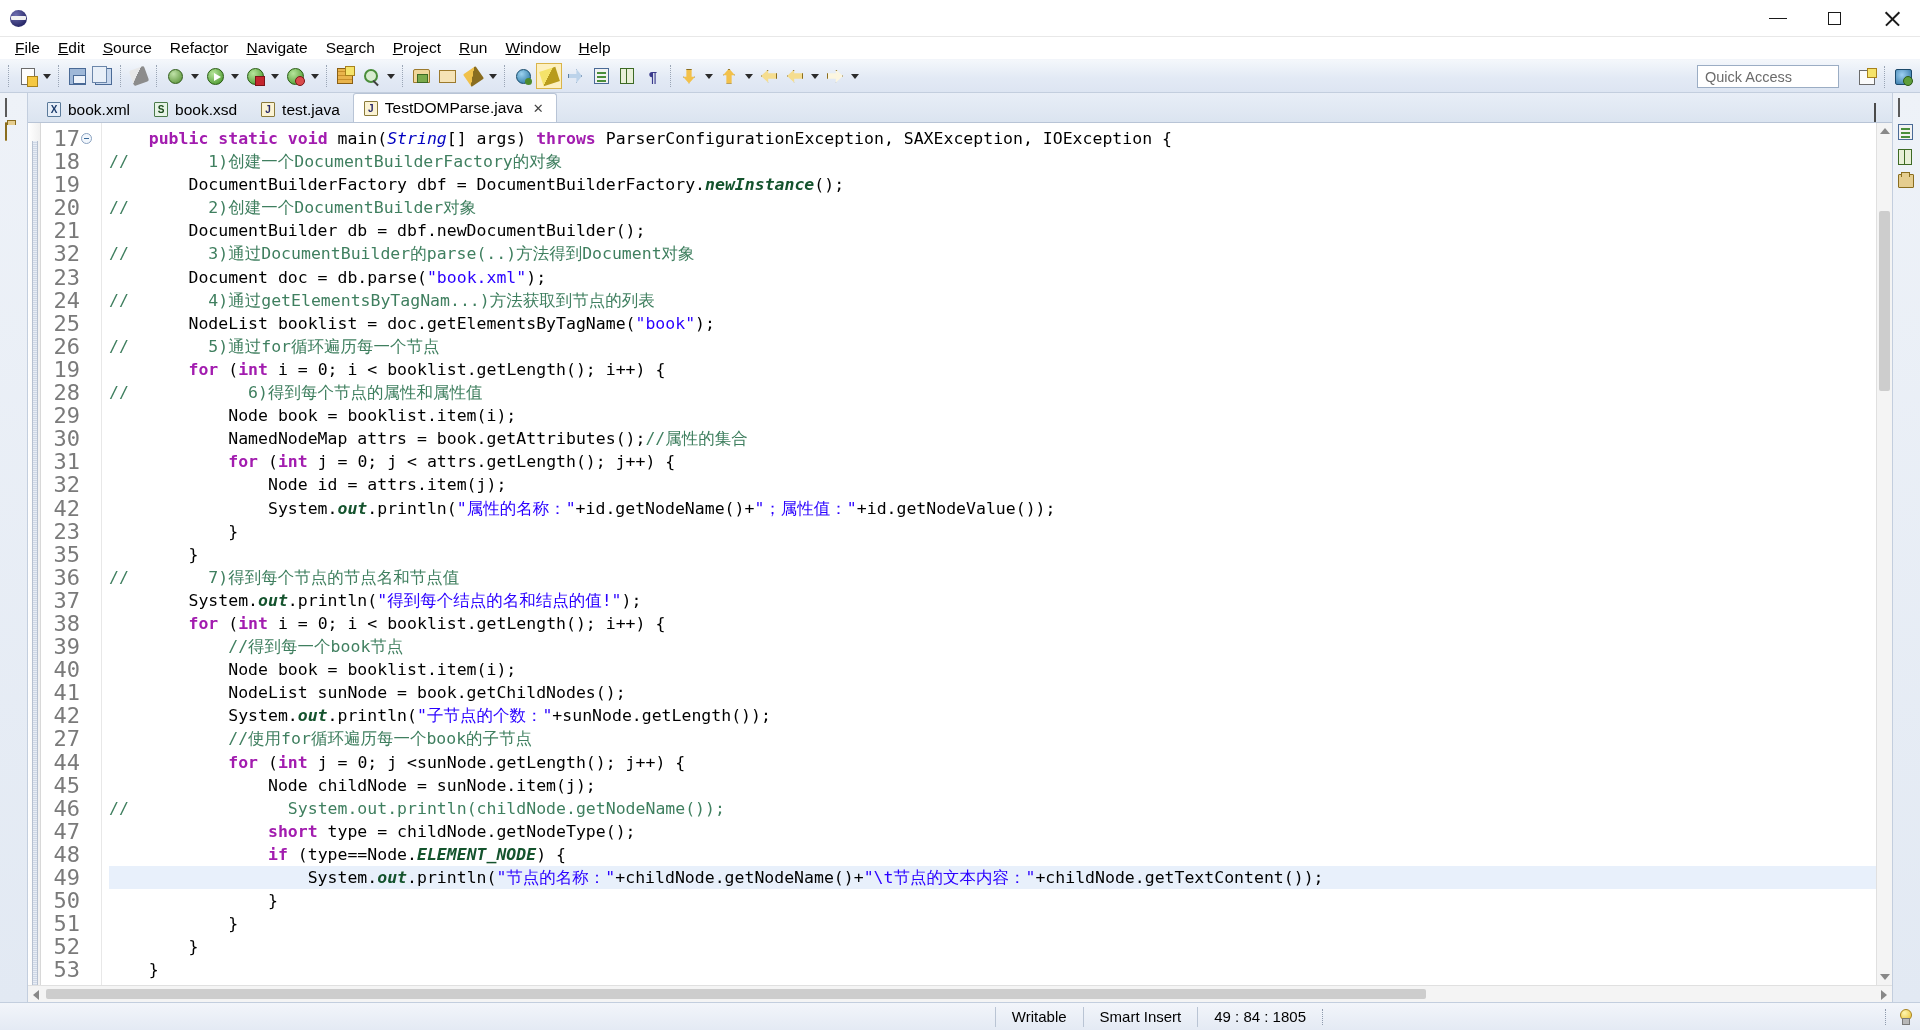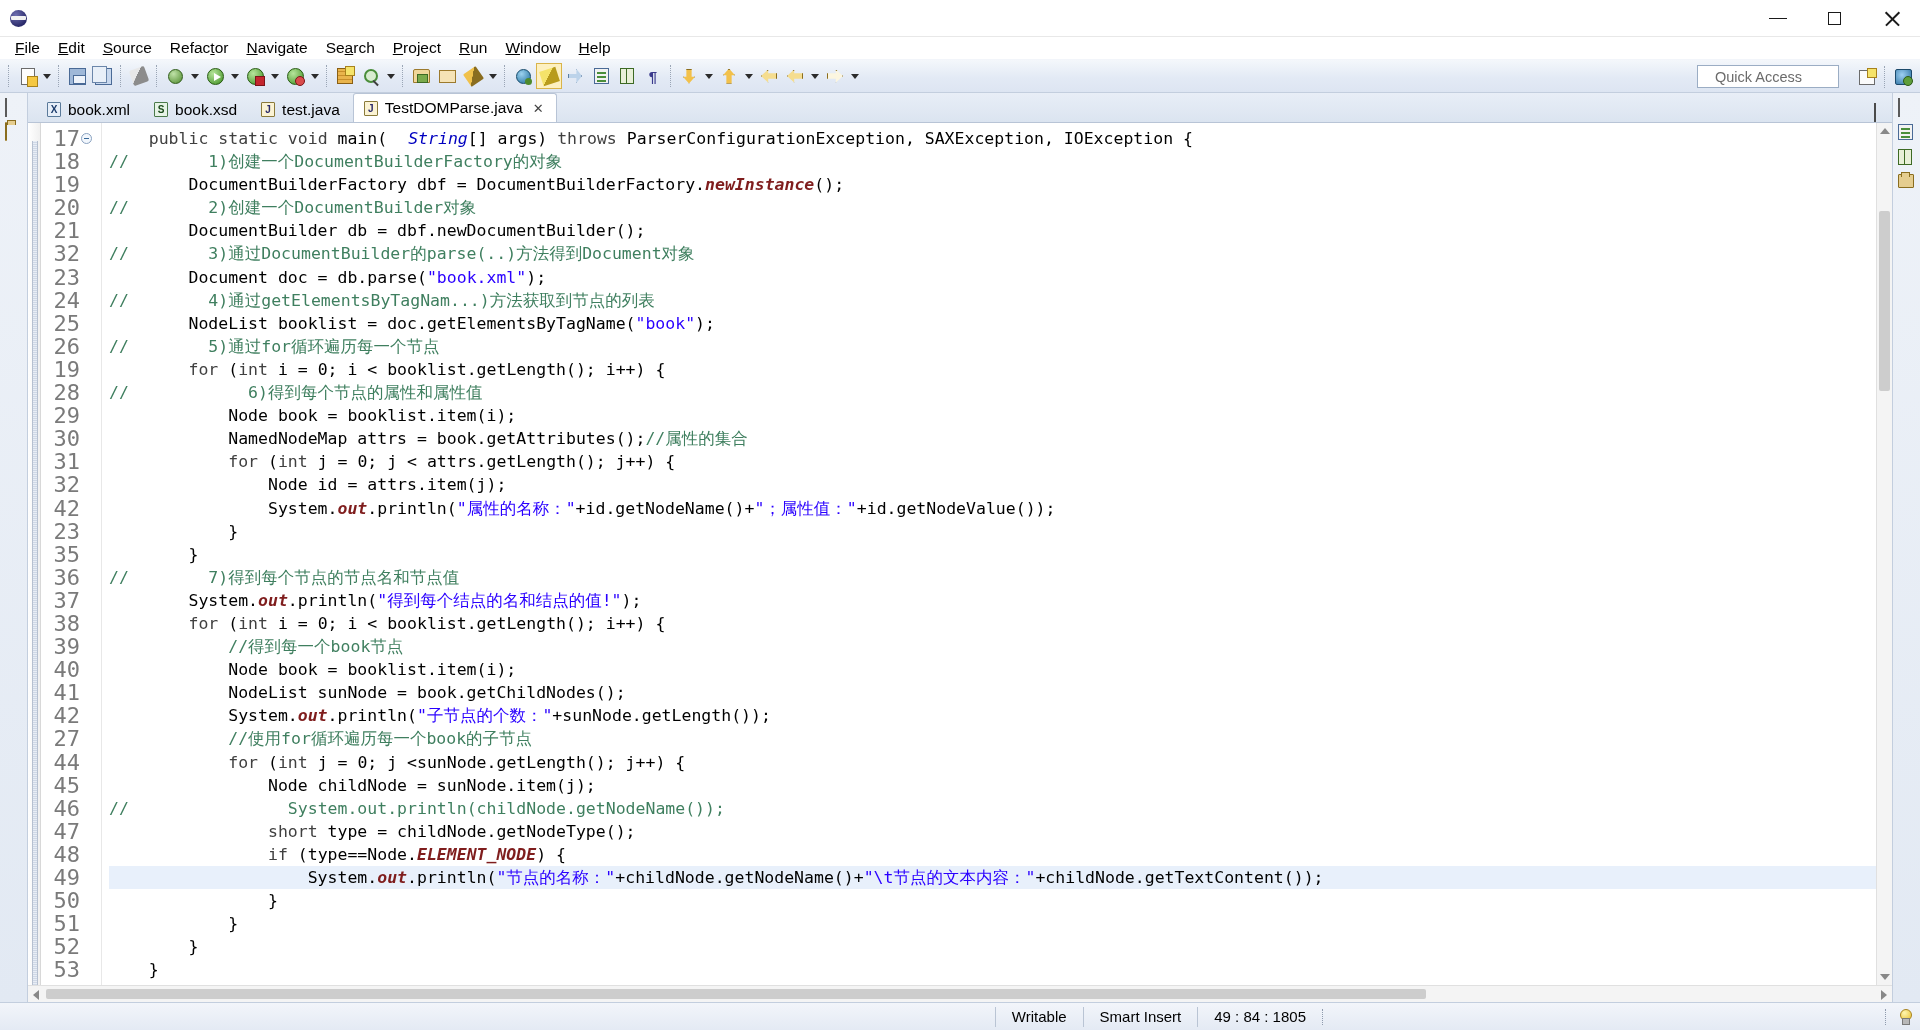--- a/index.html
+++ b/index.html
@@ -268,21 +268,21 @@
     width: 16px; height: 13px; background:#fcf6e0; border:1.3px solid #8a6d1f;
     clip-path: polygon(55% 0,55% 28%,0 28%,0 72%,55% 72%,55% 100%,100% 50%);
   }
   #quick-access {
     position: absolute;
     right: 81px; top: 5px;
     width: 142px; height: 23px;
     background: #ffffff;
     border: 1px solid #9badc4;
     display: flex; align-items: center;
-    padding-left: 17px;
+    padding-left: 7px;
     font-size: 14.5px;
     color: #6b6b6b;
   }
   #tb-right-icons {
     position: absolute; right: 4px; top: 4px;
     display: flex; align-items: center;
   }
   .ic-persp {
     width: 16px; height: 15px; background:#fbfbfb; border:1.3px solid #6b6b6b;
   }
@@ -452,25 +452,25 @@
     overflow: hidden;
     position: relative;
     min-width: 0;
   }
   .cline {
     height: 23.1px;
     line-height: 23.1px;
     white-space: pre;
   }
   .cline.hl { background: #e8f0fb; }
-  .kw   { color: #404040; font-weight: normal; }
+  .kw   { color: #a21caf; font-weight: bold; }
   .str  { color: #2a00ff; }
   .cmt  { color: #3f7f5f; }
-  .stat { color: #7f1d1d; font-style: italic; font-weight: bold; }
-  .fld  { color: #0000c0; font-style: italic; margin-left: 21px; }
+  .stat { color: #14532d; font-style: italic; font-weight: bold; }
+  .fld  { color: #0000c0; font-style: italic; }
 
   
   #editor-vscroll {
     width: 16px; background: #f4f4f4; border-left: 1px solid #e0e0e0;
     position: relative; flex: none;
   }
   #editor-vscroll .thumb {
     position: absolute; left: 2px; right: 2px;
     top: 88px; height: 180px;
     background: #cdcdcd; border-radius: 2px;

